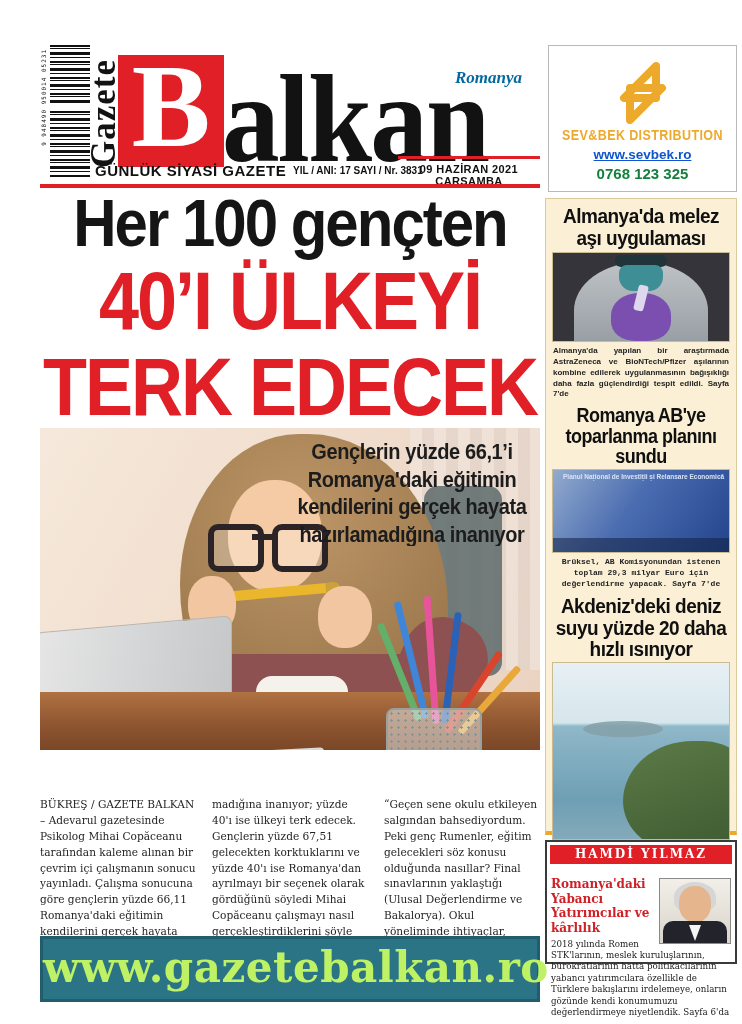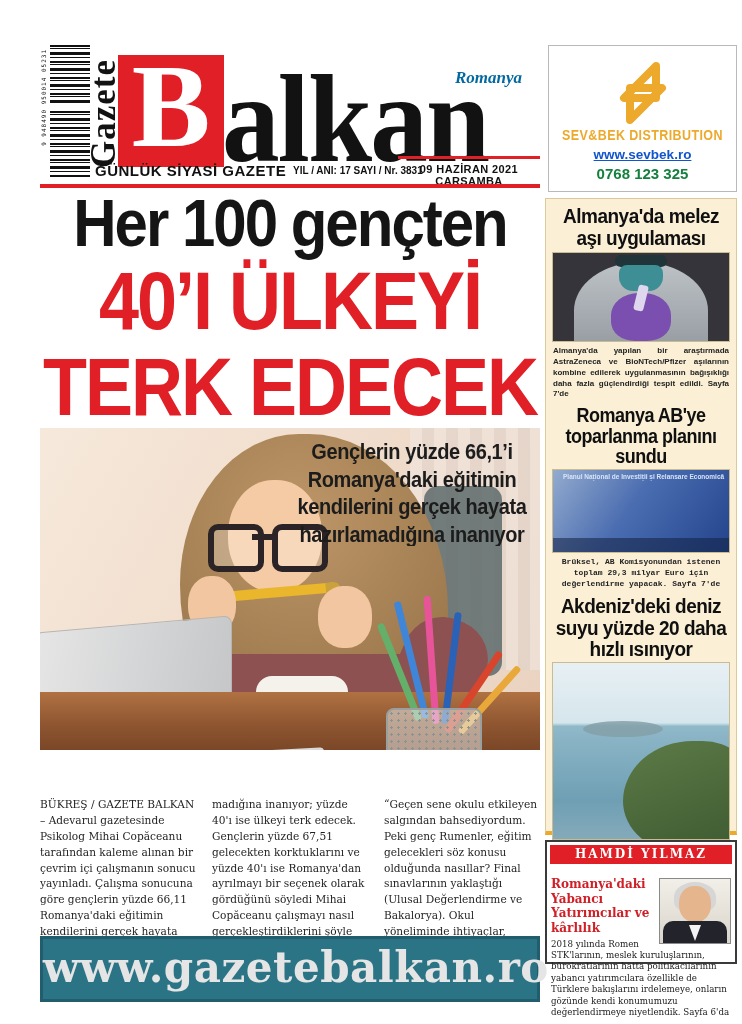--- a/index.html
+++ b/index.html
@@ -91,21 +91,21 @@
 
   
   .cols{left:40px;top:797px;width:500px;display:flex;gap:16px;}
   .cols p{flex:1;margin:0;font-family:"DejaVu Serif",serif;font-size:10.6px;line-height:1.5;
     color:#1f1f1f;}
 
   
   .footer{left:40px;top:936px;width:500px;height:66px;background:#2b7486;border:3px solid #215d6d;
     box-sizing:border-box;text-align:center;}
   .footer span{font-family:"DejaVu Serif",serif;font-weight:bold;font-size:42px;line-height:58px;
-    color:#e5e5e5;letter-spacing:.5px;}
+    color:#bef264;letter-spacing:.5px;}
 
   
   .sevbek{left:548px;top:45px;width:189px;height:147px;background:#fff;border:1px solid #b9b9b9;
     box-sizing:border-box;text-align:center;padding-top:12px;}
   .sevbek svg{display:block;margin:0 auto;}
   .sev-name{font-weight:bold;font-size:12.5px;letter-spacing:.4px;color:#eda92c;margin-top:1px;
     transform:scaleY(1.1);}
   .sev-web{font-weight:bold;font-size:13.5px;color:#1155cc;text-decoration:underline;margin-top:4px;}
   .sev-phone{font-weight:bold;font-size:15px;color:#15803d;margin-top:3px;}
 

